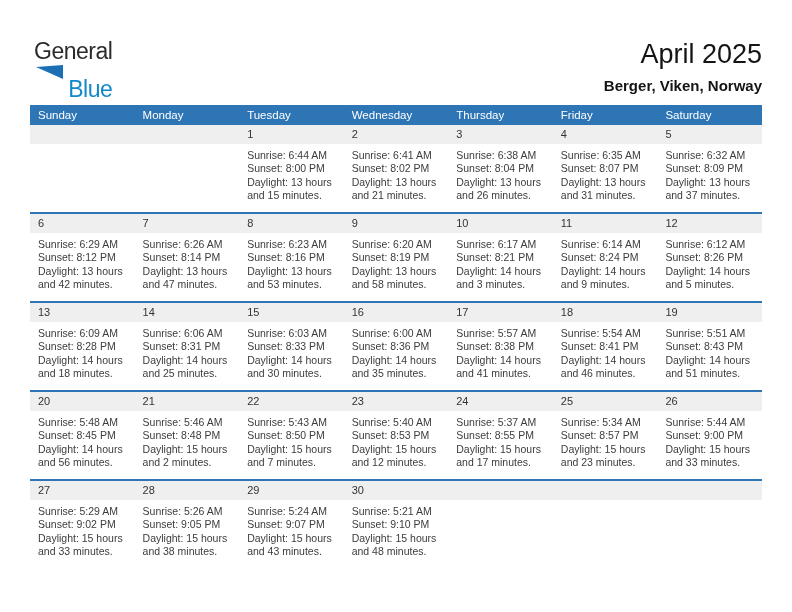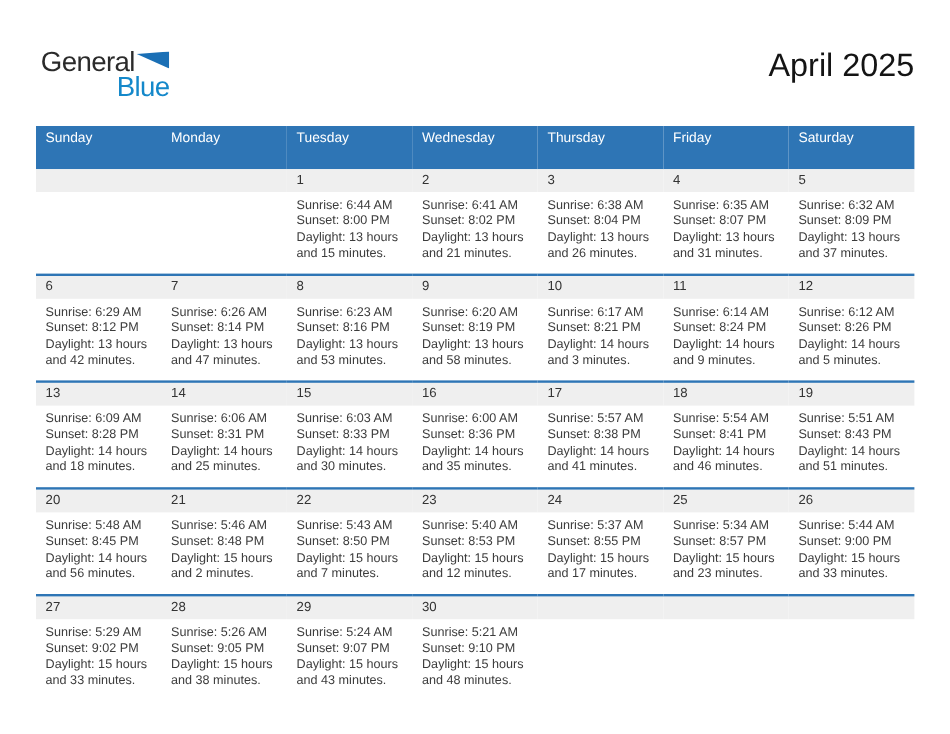--- a/index.html
+++ b/index.html
@@ -4,39 +4,39 @@
 <style>
   html,body { margin:0; padding:0; }
   body {
     width:792px; height:612px; background:#ffffff; overflow:hidden;
     font-family:"Liberation Sans", sans-serif; position:relative;
   }
   .page { position:absolute; inset:0; }
 
   
   .logo { position:absolute; left:34px; top:40px; }
-  .logo-row { display:flex; align-items:flex-start; }
+  .logo-row { display:flex; align-items:flex-start;flex-direction:column; }
   .logo-top { font-size:23px; color:#2b2b2b; letter-spacing:-0.5px; line-height:22px; }
   .logo-tri { margin-left:2px; margin-top:3px; }
   .logo-bottom { font-size:23px; color:var(--logo-blue,#1488ca); letter-spacing:-0.5px; line-height:20px; margin-left:34px;text-align:right; }
 
   
   .titles { position:absolute; right:30px; top:40px; text-align:right; }
   .month-title { font-size:27px; color:#141414; line-height:28px; }
   .location { font-size:15px; font-weight:bold; color:#141414; margin-top:9px; }
 
   
   table.cal {
     position:absolute; left:30px; top:105px; width:732px;
     border-collapse:collapse; table-layout:fixed;
   }
   thead th {
     background:var(--header-bar,#2e75b5); color:var(--header-text,#ffffff);
     font-weight:normal; text-align:left; font-size:11.5px;
-    height:20px; padding:0 0 16px 8px;
+    height:20px; padding:0 0 0 8px;
   }
   tbody tr.week-row { border-top:2px solid var(--week-divider,#2e75b5); }
   tbody tr.week-row:first-child { border-top:none; }
   tbody td { vertical-align:top; padding:0; height:87px; }
   .daynum {
     background:var(--day-strip,#efefef); height:19px; line-height:19px;
     padding-left:8px; font-size:11px; color:#333333;
   }
   .cell-body { padding:5px 6px 0 8px; font-size:10.5px; color:#3c3c3c; line-height:13.4px; }
   .cell-line { white-space:nowrap; }
@@ -51,20 +51,21 @@
       <span class="logo-top">General</span>
       <svg class="logo-tri" width="27" height="14" viewBox="0 0 27 14">
         <polygon points="0,2 27,0 27,14" fill="#1a6fb5"></polygon>
       </svg>
     </div>
     <div class="logo-bottom">Blue</div>
   </div>
 
   <div class="titles">
     <div class="month-title">April 2025</div>
+    <div class="location">Berger, Viken, Norway</div>
   </div>
 
   <table class="cal">
     <thead>
       <tr id="weekday-row">
           <th>Sunday</th>
           <th>Monday</th>
           <th>Tuesday</th>
           <th>Wednesday</th>
           <th>Thursday</th>

